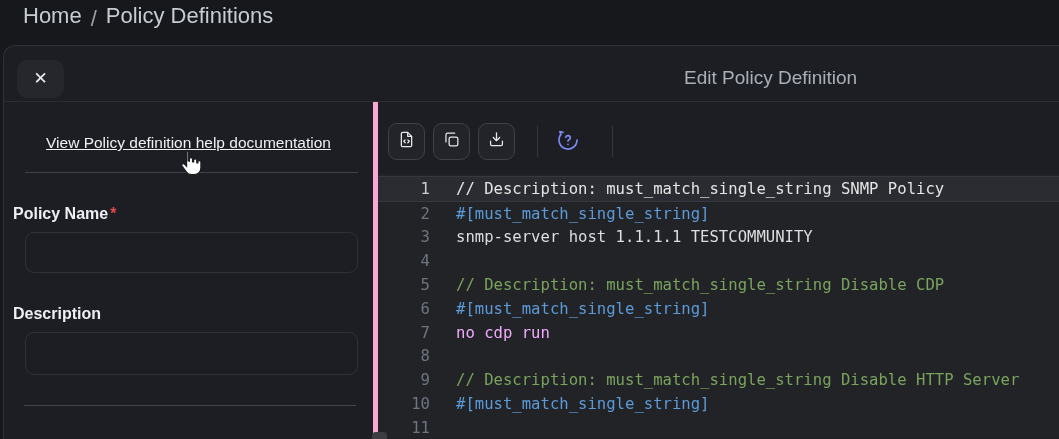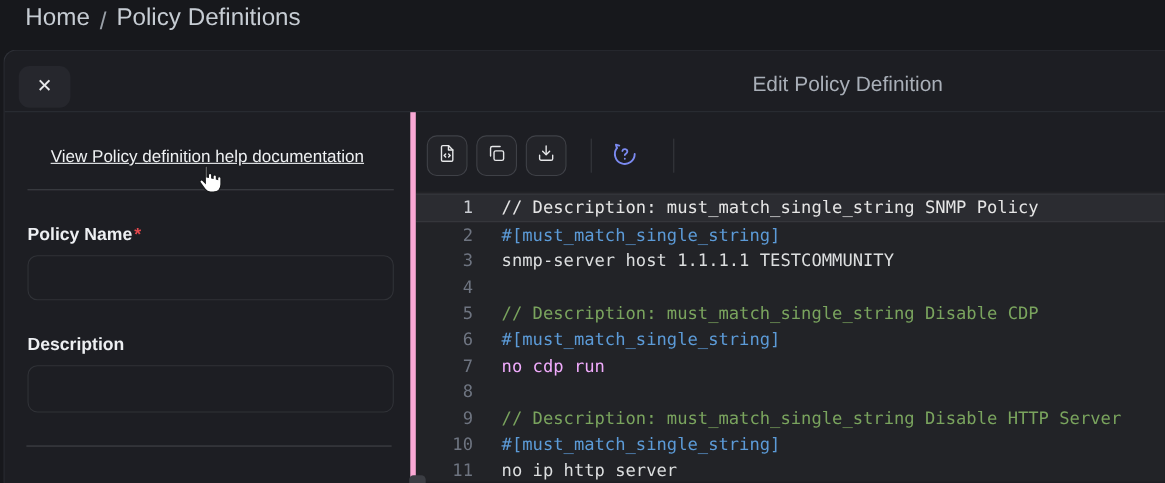--- a/index.html
+++ b/index.html
@@ -23,21 +23,21 @@
     background:#26272d; border:none; border-radius:10px; cursor:pointer;
     color:#e8e9eb; font-size:17px; line-height:38px; text-align:center; }
   .modal-title { position:absolute; left:680px; top:0; height:56px;
     display:flex; align-items:center; font-size:19px; color:#a9afb8; padding-top:8px; }
   .modal-body { display:flex; height:calc(100% - 57px); }
   
   .form-panel { position:relative; width:374px; border-right:5px solid #f9a8d4; flex:none; }
   .help-wrap { margin-top:32px; text-align:center; height:22px; }
   .help-link { color:#eef0f2; font-size:15.5px; text-decoration:underline; cursor:pointer; }
   .panel-divider { height:1px; background:#3f4146; margin:16px 15px 0 21px; }
-  .field-label { display:block; margin:32px 0 0 21px; font-size:16px; font-weight:700; color:#edeff2; }
+  .field-label { display:block; margin:32px 0 0 9px; font-size:16px; font-weight:700; color:#edeff2; }
   .req { color:#e5484d; margin-left:2px; font-weight:700; }
   .field-input { display:block; margin:9px 0 0 21px; width:333px; height:41px;
     background:transparent; border:1px solid #303237; border-radius:9px;
     color:#e6e7e9; font-family:"Liberation Sans", sans-serif; font-size:15px;
     padding:8px 12px; resize:none; outline:none; }
   .field-input.tall { height:43px; }
   .bottom-divider { height:1px; background:#43454a; margin:30px 17px 0 20px; }
   .cursor-icon { position:absolute; left:172px; top:46px; pointer-events:none; }
   
   .editor-col { flex:1; display:flex; flex-direction:column; background:#1d1e23; min-width:0; }
@@ -149,21 +149,21 @@
               <div class="code-line active"><span class="gutter">1</span><span class="code-text"><span style="color: #e5e5e5;">// Description: must_match_single_string SNMP Policy</span></span></div>
               <div class="code-line"><span class="gutter">2</span><span class="code-text"><span style="color: rgb(92, 155, 216);">#[must_match_single_string]</span></span></div>
               <div class="code-line"><span class="gutter">3</span><span class="code-text"><span style="color: rgb(220, 222, 223);">snmp-server host 1.1.1.1 TESTCOMMUNITY</span></span></div>
               <div class="code-line"><span class="gutter">4</span><span class="code-text"></span></div>
               <div class="code-line"><span class="gutter">5</span><span class="code-text"><span style="color: rgb(122, 164, 94);">// Description: must_match_single_string Disable CDP</span></span></div>
               <div class="code-line"><span class="gutter">6</span><span class="code-text"><span style="color: rgb(92, 155, 216);">#[must_match_single_string]</span></span></div>
               <div class="code-line"><span class="gutter">7</span><span class="code-text"><span style="color: #f0abfc;">no cdp run</span></span></div>
               <div class="code-line"><span class="gutter">8</span><span class="code-text"></span></div>
               <div class="code-line"><span class="gutter">9</span><span class="code-text"><span style="color: rgb(122, 164, 94);">// Description: must_match_single_string Disable HTTP Server</span></span></div>
               <div class="code-line"><span class="gutter">10</span><span class="code-text"><span style="color: rgb(92, 155, 216);">#[must_match_single_string]</span></span></div>
-              <div class="code-line"><span class="gutter">11</span><span class="code-text"><span style="color: rgb(220, 222, 223);">no ip http server</span></span></div>
+              <div class="code-line"><span class="gutter">11</span></div>
             </div>
         </div>
 
       </div>
     </div>
 
     <div class="resize-handle"></div>
   </div>
 </div>
 

